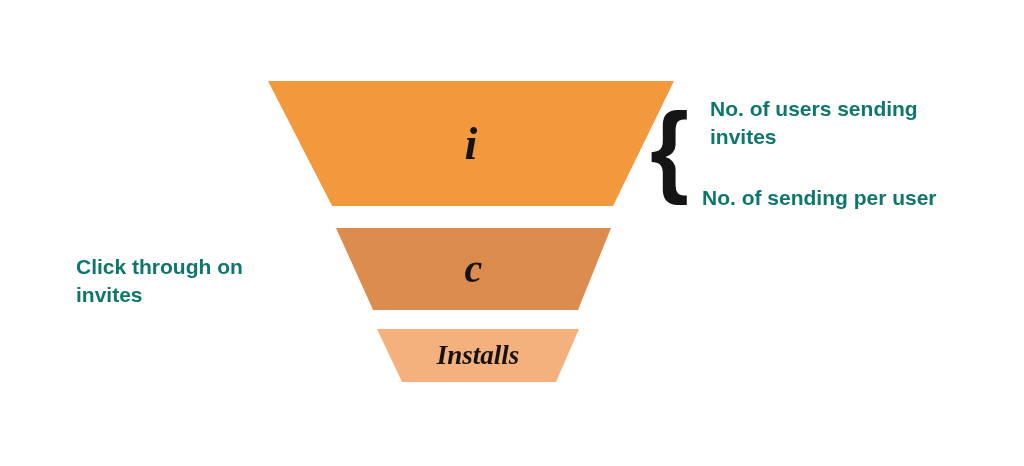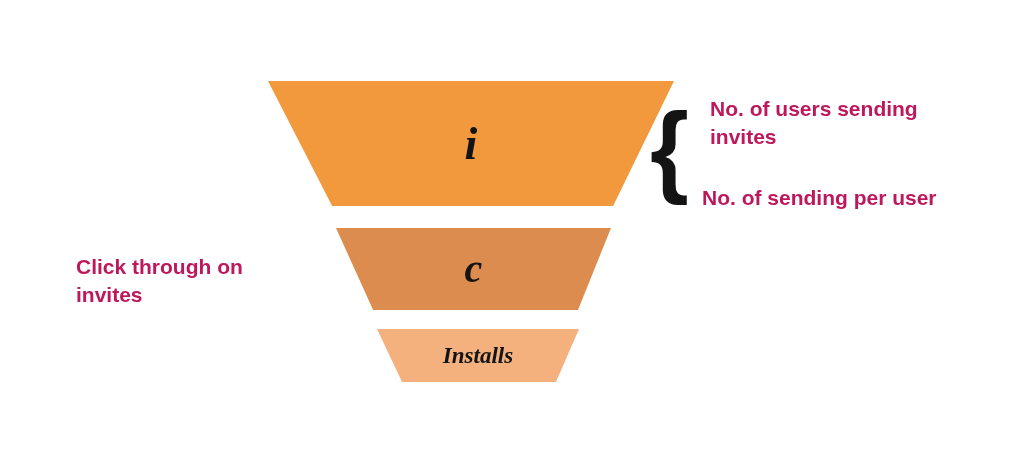--- a/index.html
+++ b/index.html
@@ -38,25 +38,25 @@
   }
   .seg-label {
     font-family: "Liberation Serif", "DejaVu Serif", serif;
     font-style: italic;
     font-weight: bold;
     color: #141414;
     line-height: 1;
   }
   .seg-top .seg-label { font-size: 46px; }
   .seg-mid .seg-label { font-size: 40px; }
-  .seg-bot .seg-label { font-size: 23px; }
+  .seg-bot .seg-label { font-size: 27px; }
   .annotation {
     position: absolute;
     font-weight: bold;
-    color: #be185d;
+    color: #0f766e;
     font-size: 21px;
     line-height: 1.32;
   }
   .left-note {
     left: 76px; top: 253px;
     width: 215px;
   }
   .right-note-top {
     left: 710px; top: 95px;
     width: 262px;

